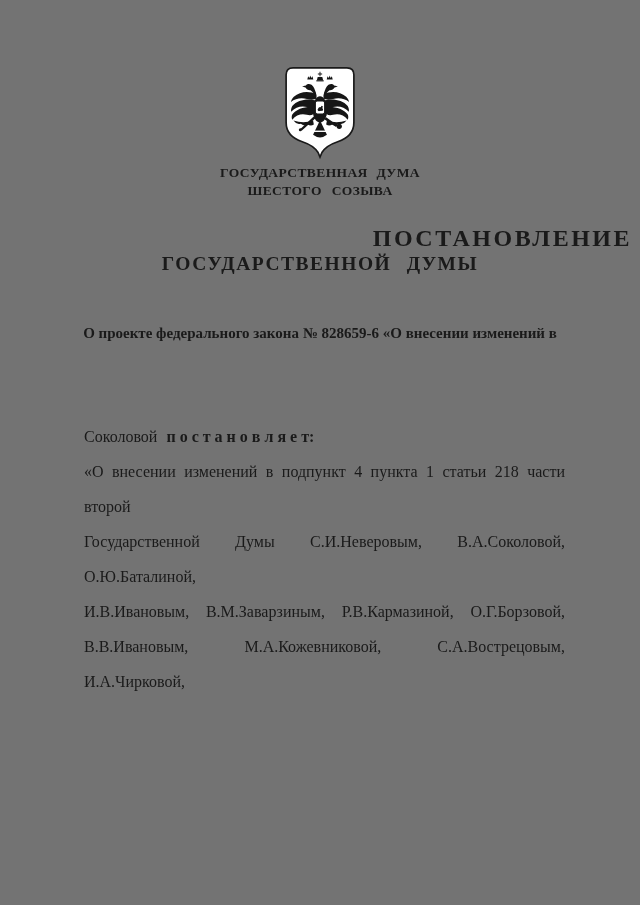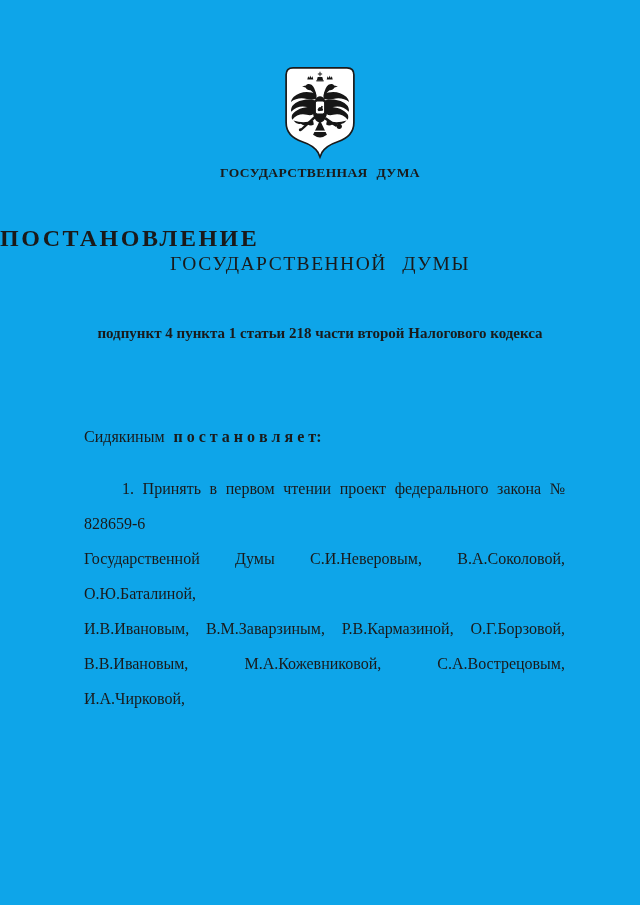--- a/index.html
+++ b/index.html
@@ -4,21 +4,21 @@
 <style>
   html, body {
     margin: 0;
     padding: 0;
     background: #ffffff;
   }
   .page {
     position: relative;
     width: 640px;
     height: 905px;
-    background: #0ea5e9;
+    background: #737373;
     color: #1a1a1a;
     font-family: "Liberation Serif", "DejaVu Serif", serif;
     overflow: hidden;
   }
 
   
   .emblem {
     position: absolute;
     top: 65px;
     left: 50%;
@@ -42,34 +42,34 @@
   }
   .letterhead .lh1 { word-spacing: 5px; }
   .letterhead .lh3 { word-spacing: 6px; }
 
   
   .doc-type {
     position: absolute;
     top: 225px;
     left: 0;
     right: 8px;
-    text-align: left;
+    text-align: right;
     font-size: 24px;
     font-weight: 700;
     letter-spacing: 2.5px;
     white-space: nowrap;
   }
   .doc-issuer {
     position: absolute;
     top: 253px;
     left: 0;
     right: 0;
     text-align: center;
     font-size: 19.5px;
-    font-weight: 400;
+    font-weight: 700;
     letter-spacing: 1.5px;
     word-spacing: 9px;
     white-space: nowrap;
   }
 
   
   .subject {
     position: absolute;
     top: 323px;
     left: 30px;
@@ -149,33 +149,34 @@
       <circle cx="75" cy="79" r="3.4"></circle>
       <path d="M74.4 73.2 h1.2 v1.2 h1.2 v1.2 h-1.2 v1.2 h-1.2 v-1.2 h-1.2 v-1.2 h1.2 z"></path>
     </g>
 
     <rect x="44" y="46" width="12" height="17" rx="2.5" fill="#ffffff" stroke="#161616" stroke-width="1.3"></rect>
     <path d="M46.8 57.5 q1.6-4.5 4.2-3.2 l0.9-2 2 0.9 -0.9 2 q1.6 1.6 0.6 3.4 l-4.2 0.6 q-2.2 0.4 -2.6-1.7 z" fill="#161616"></path>
   </svg>
 
   <div class="letterhead">
     <div class="lh1">ГОСУДАРСТВЕННАЯ ДУМА</div>
+    <div class="lh3">ШЕСТОГО СОЗЫВА</div>
   </div>
 
   <div class="doc-type">ПОСТАНОВЛЕНИЕ</div>
   <div class="doc-issuer">ГОСУДАРСТВЕННОЙ ДУМЫ</div>
 
   <div class="subject">
-    <div>подпункт 4 пункта 1 статьи 218 части второй Налогового кодекса</div>
+    <div>О проекте федерального закона № 828659-6 «О внесении изменений в</div>
   </div>
 
   <div class="body-text">
     <div class="line no-stretch">
-      <span>Сидякиным</span><span class="verb">п о с т а н о в л я е т:</span>
+      <span>Соколовой</span><span class="verb">п о с т а н о в л я е т:</span>
     </div>
-    <div class="line indent para-gap">1. Принять в первом чтении проект федерального закона № 828659-6</div>
+    <div class="line">«О внесении изменений в подпункт 4 пункта 1 статьи 218 части второй</div>
     <div class="line">Государственной Думы С.И.Неверовым, В.А.Соколовой, О.Ю.Баталиной,</div>
     <div class="line">И.В.Ивановым, В.М.Заварзиным, Р.В.Кармазиной, О.Г.Борзовой,</div>
     <div class="line">В.В.Ивановым, М.А.Кожевниковой, С.А.Вострецовым, И.А.Чирковой,</div>
 
   </div>
 
 </div>
 
 </body></html>

